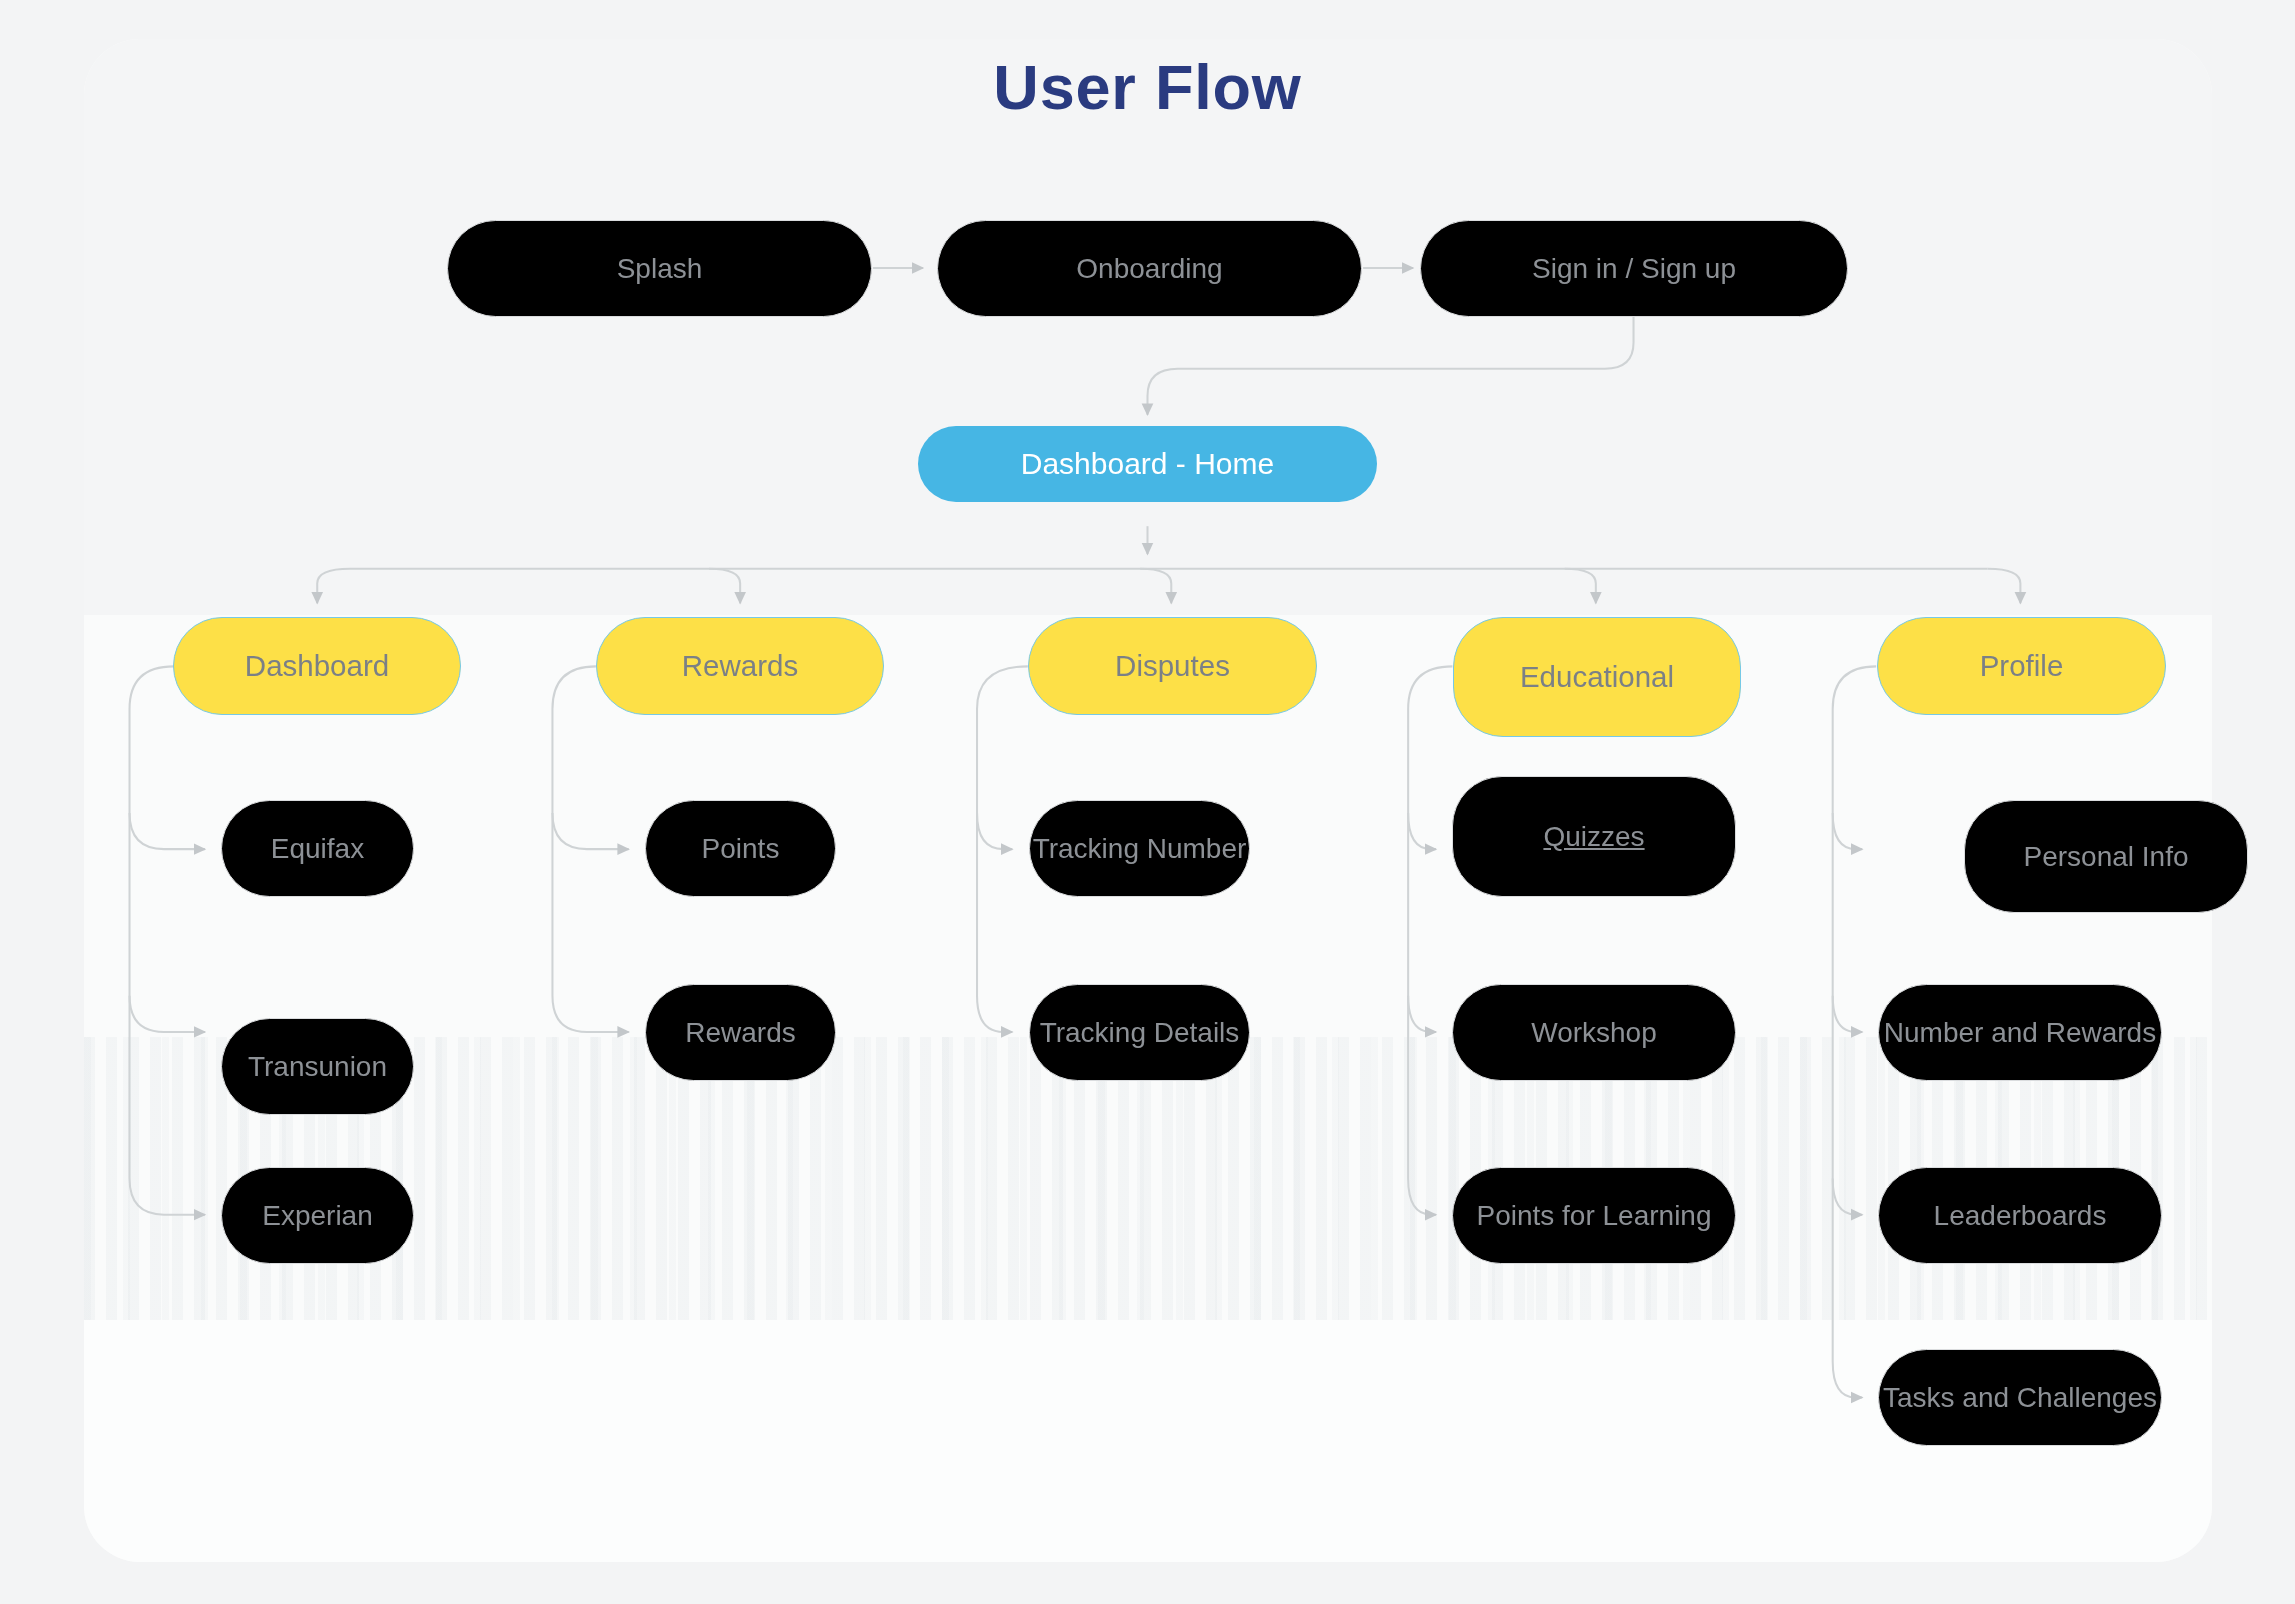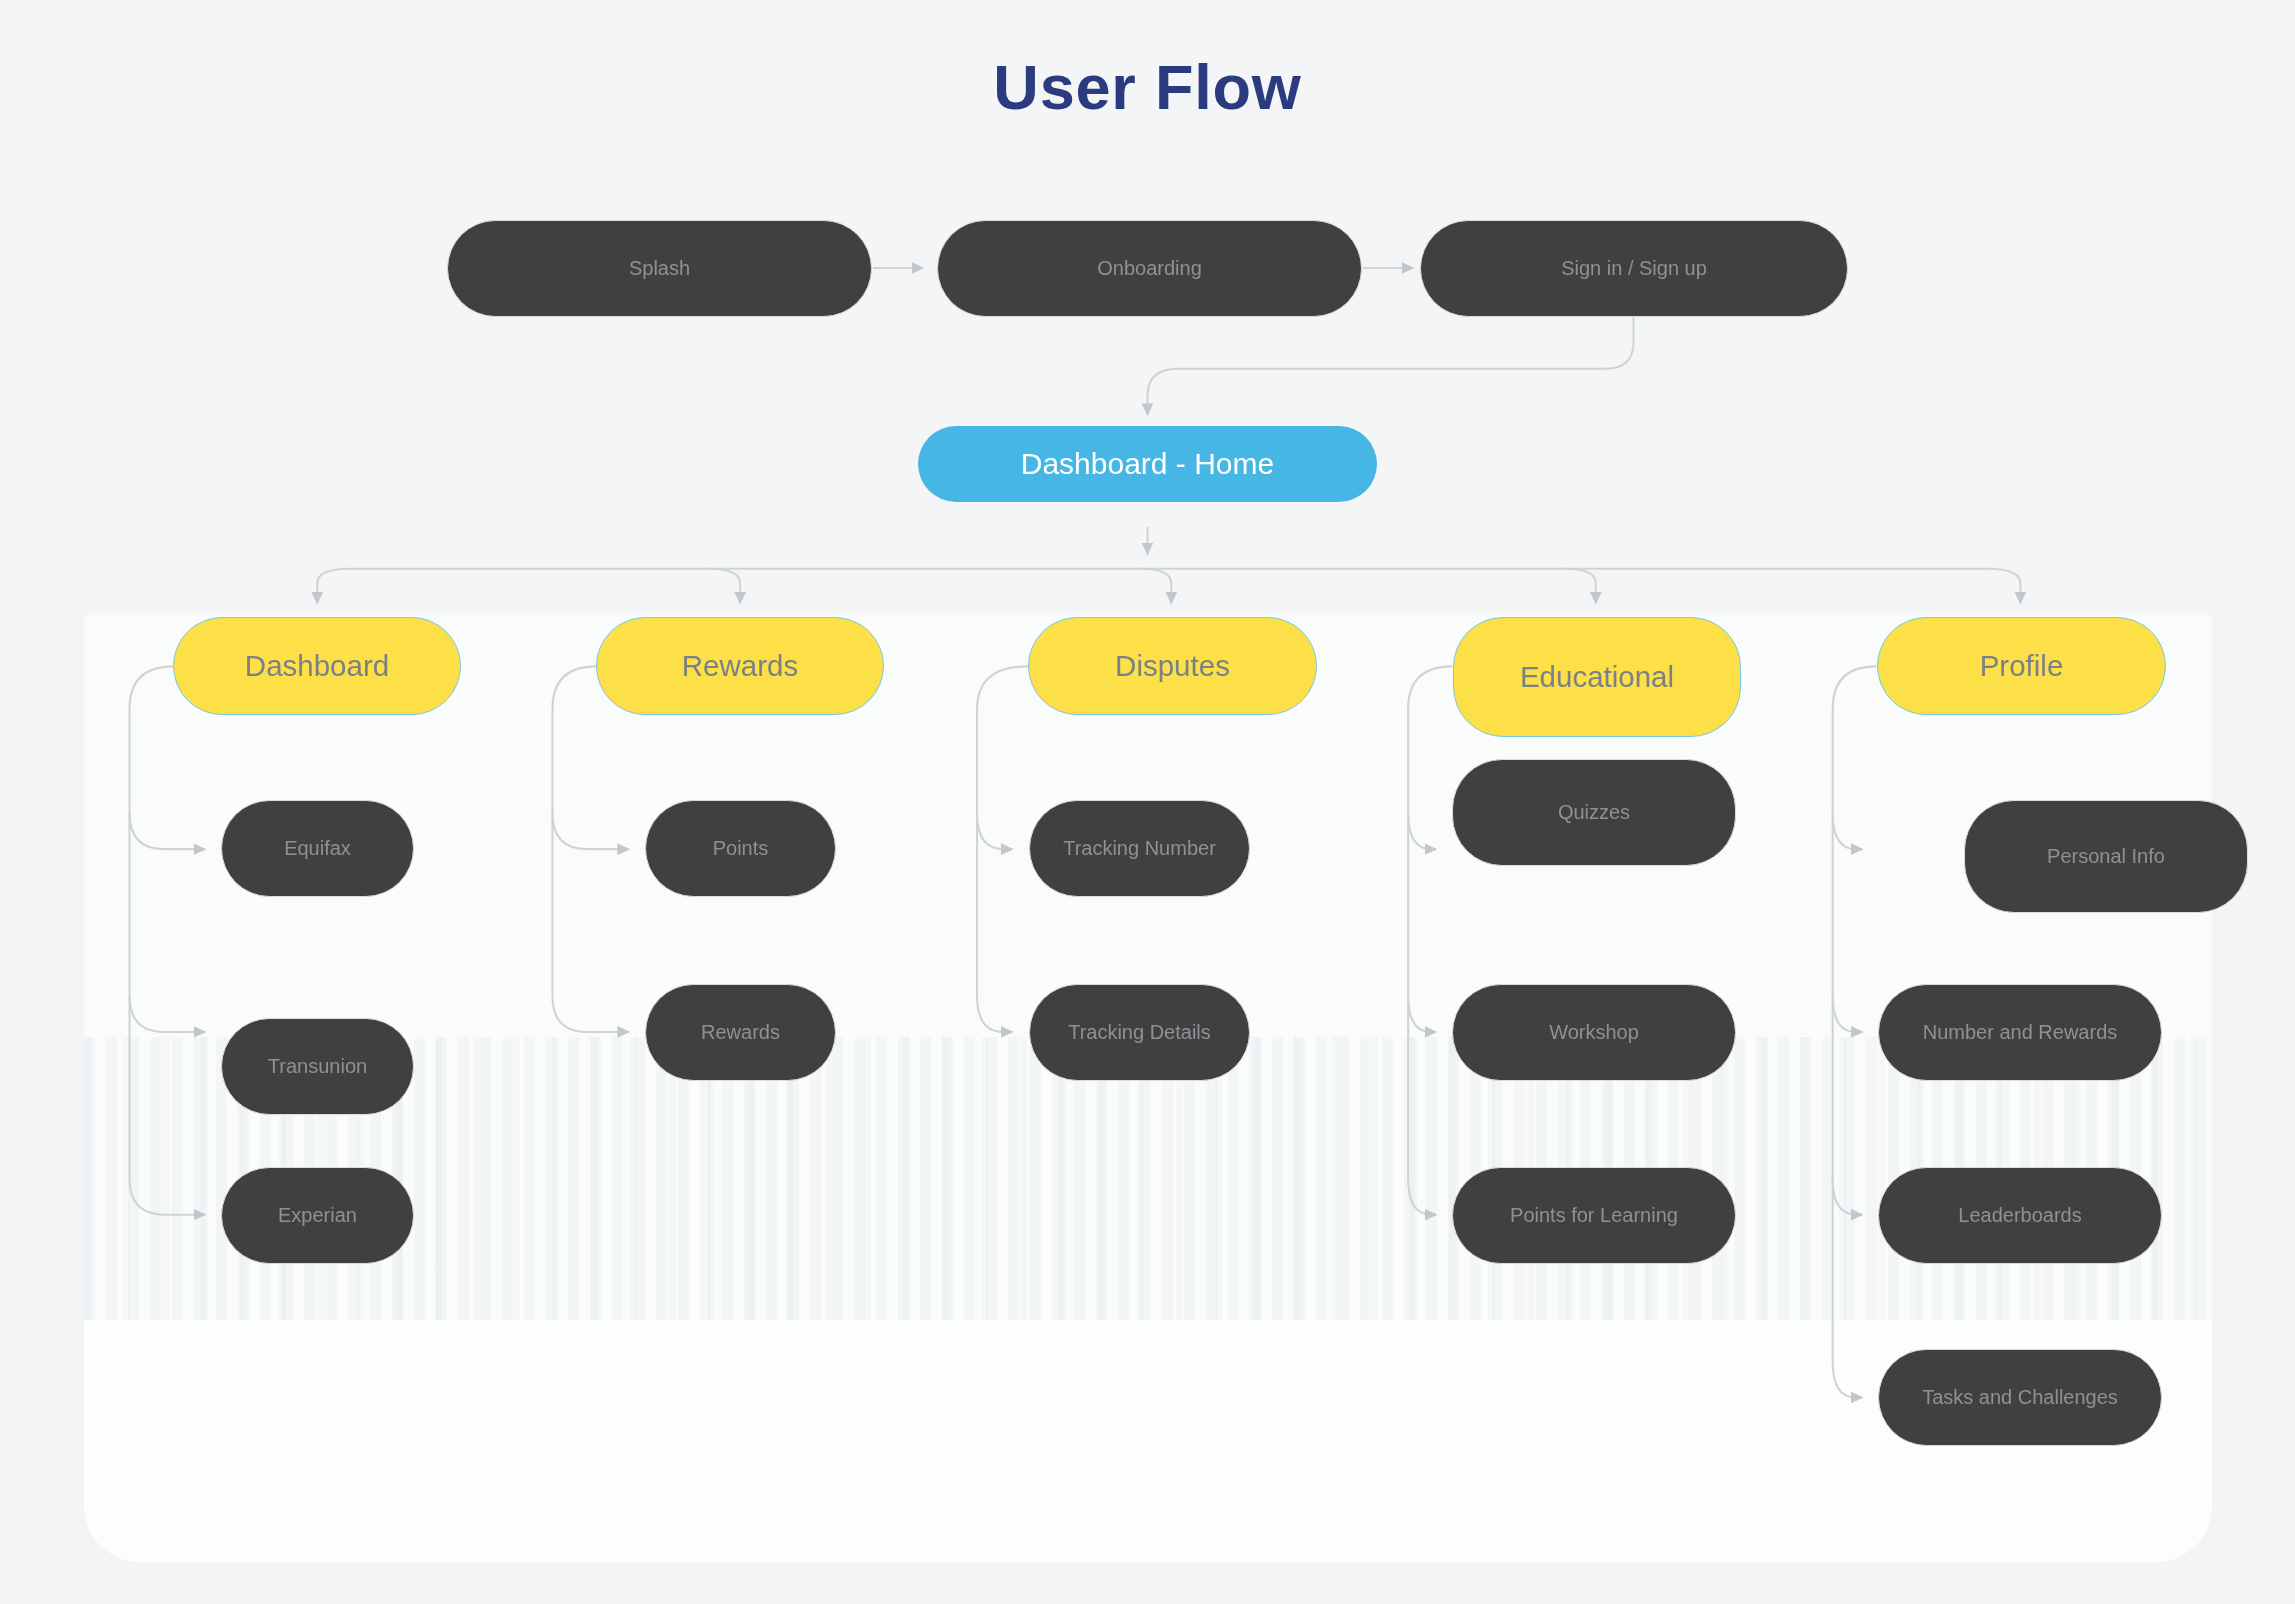--- a/index.html
+++ b/index.html
@@ -27,22 +27,22 @@
     text-align:center;
     font-size:63px;font-weight:700;color:#2a3b80;letter-spacing:0.8px;
     z-index:3;
   }
   svg.connectors{position:absolute;left:0;top:0;z-index:1;}
   .conn{stroke:#cfd3d5;stroke-width:2.5;fill:none;}
   .pill{
     position:absolute;z-index:2;box-sizing:border-box;
     display:flex;align-items:center;justify-content:center;
     border-radius:50px;
-    font-size:20px;font-weight:500;color:#8d9196;
-    background:#404040;border:1.6px solid #dadcde;
+    font-size:28px;font-weight:500;color:#8d9196;
+    background:#000000;border:1.6px solid #dadcde;
   }
   .pill.cyan{
     background:#fde047;border:1.6px solid #76c9e6;color:#7b8086;font-size:29.5px;
   }
   .pill.home{
     background:#46b6e4;border:none;color:#ffffff;font-size:30px;
   }
   
   #n-splash{left:447px;top:220px;width:425px;height:97px;}
   #n-onboarding{left:937px;top:220px;width:425px;height:97px;}
@@ -53,21 +53,21 @@
   #n-disputes{left:1028px;top:617px;width:289px;height:98px;}
   #n-educational{left:1453px;top:617px;width:288px;height:120px;}
   #n-profile{left:1877px;top:617px;width:289px;height:98px;}
   #n-equifax{left:221px;top:800px;width:193px;height:97px;}
   #n-transunion{left:221px;top:984px;width:193px;height:97px;margin-top:34px;}
   #n-experian{left:221px;top:1167px;width:193px;height:97px;}
   #n-points{left:645px;top:800px;width:191px;height:97px;}
   #n-rewards-child{left:645px;top:984px;width:191px;height:97px;}
   #n-tracking-number{left:1029px;top:800px;width:221px;height:97px;}
   #n-tracking-details{left:1029px;top:984px;width:221px;height:97px;}
-  #n-quizzes{left:1452px;top:759px;width:284px;height:107px;}
+  #n-quizzes{left:1452px;top:776px;width:284px;height:121px;text-decoration:underline;}
   #n-workshop{left:1452px;top:984px;width:284px;height:97px;}
   #n-points-for-learning{left:1452px;top:1167px;width:284px;height:97px;}
   #n-personal-info{left:1964px;top:800px;width:284px;height:113px;}
   #n-points-and-rewards{left:1878px;top:984px;width:284px;height:97px;}
   #n-leaderboards{left:1878px;top:1167px;width:284px;height:97px;}
   #n-tasks-and-challenges{left:1878px;top:1349px;width:284px;height:97px;}
 </style>
 </head>
 <body>
 

